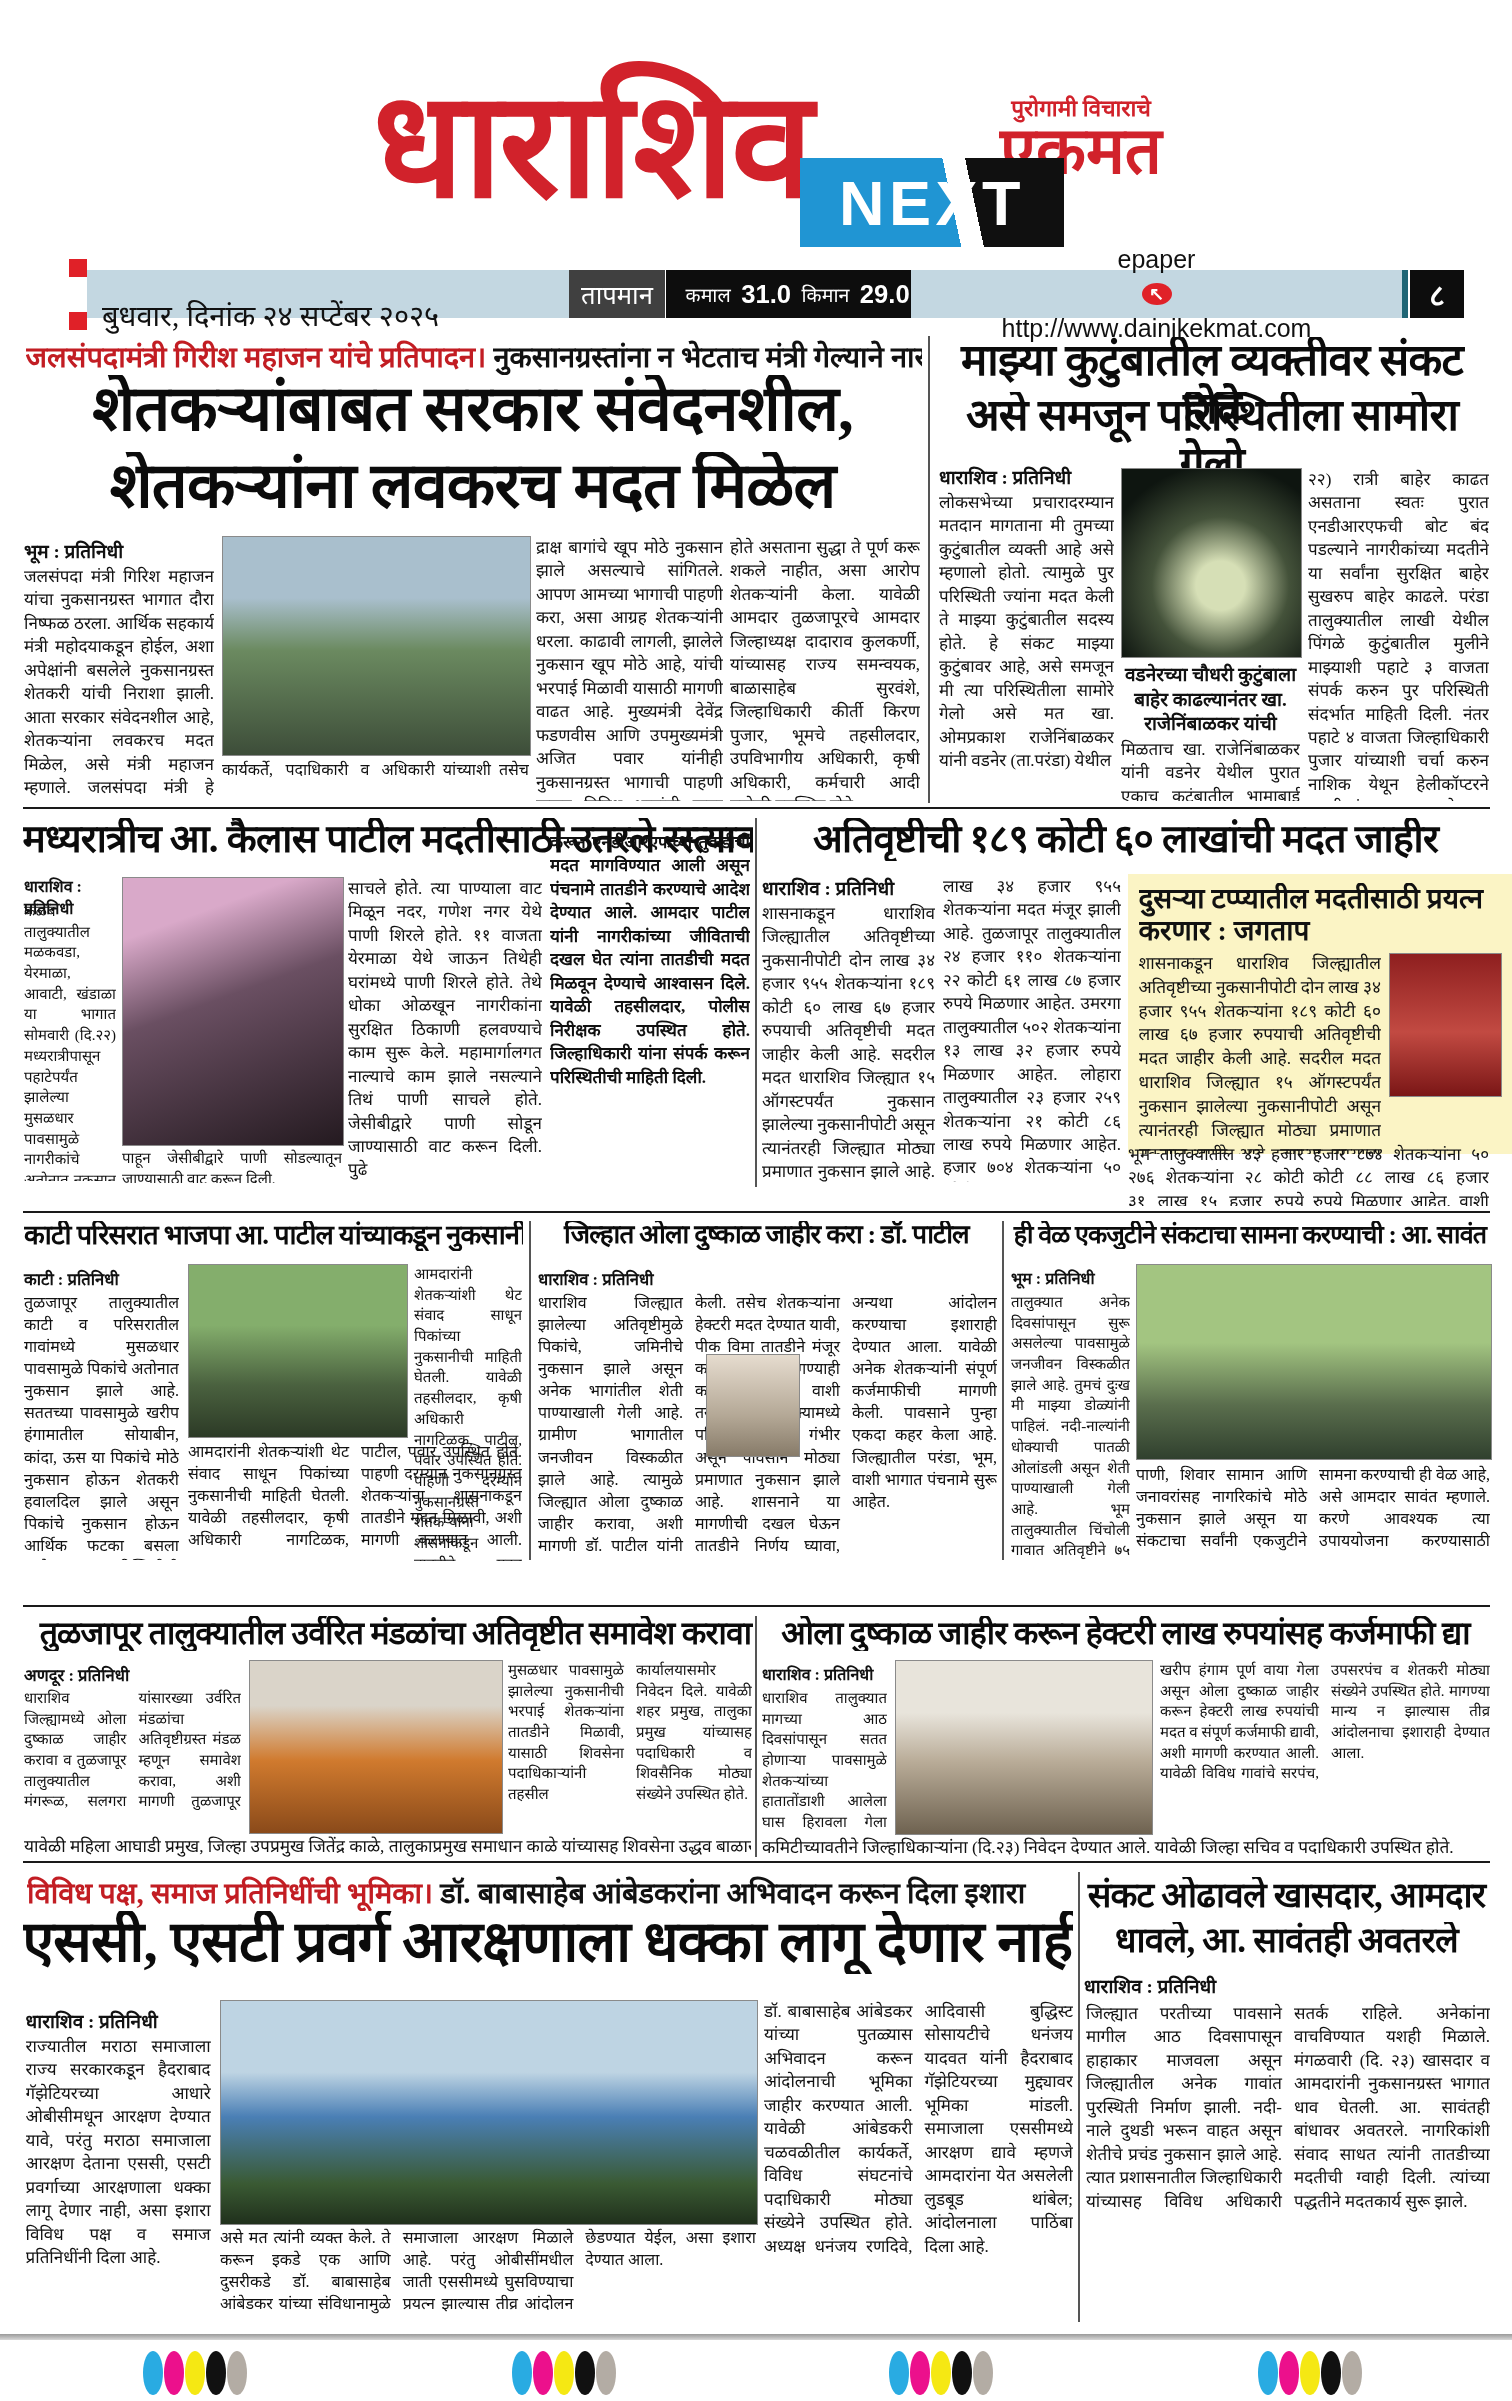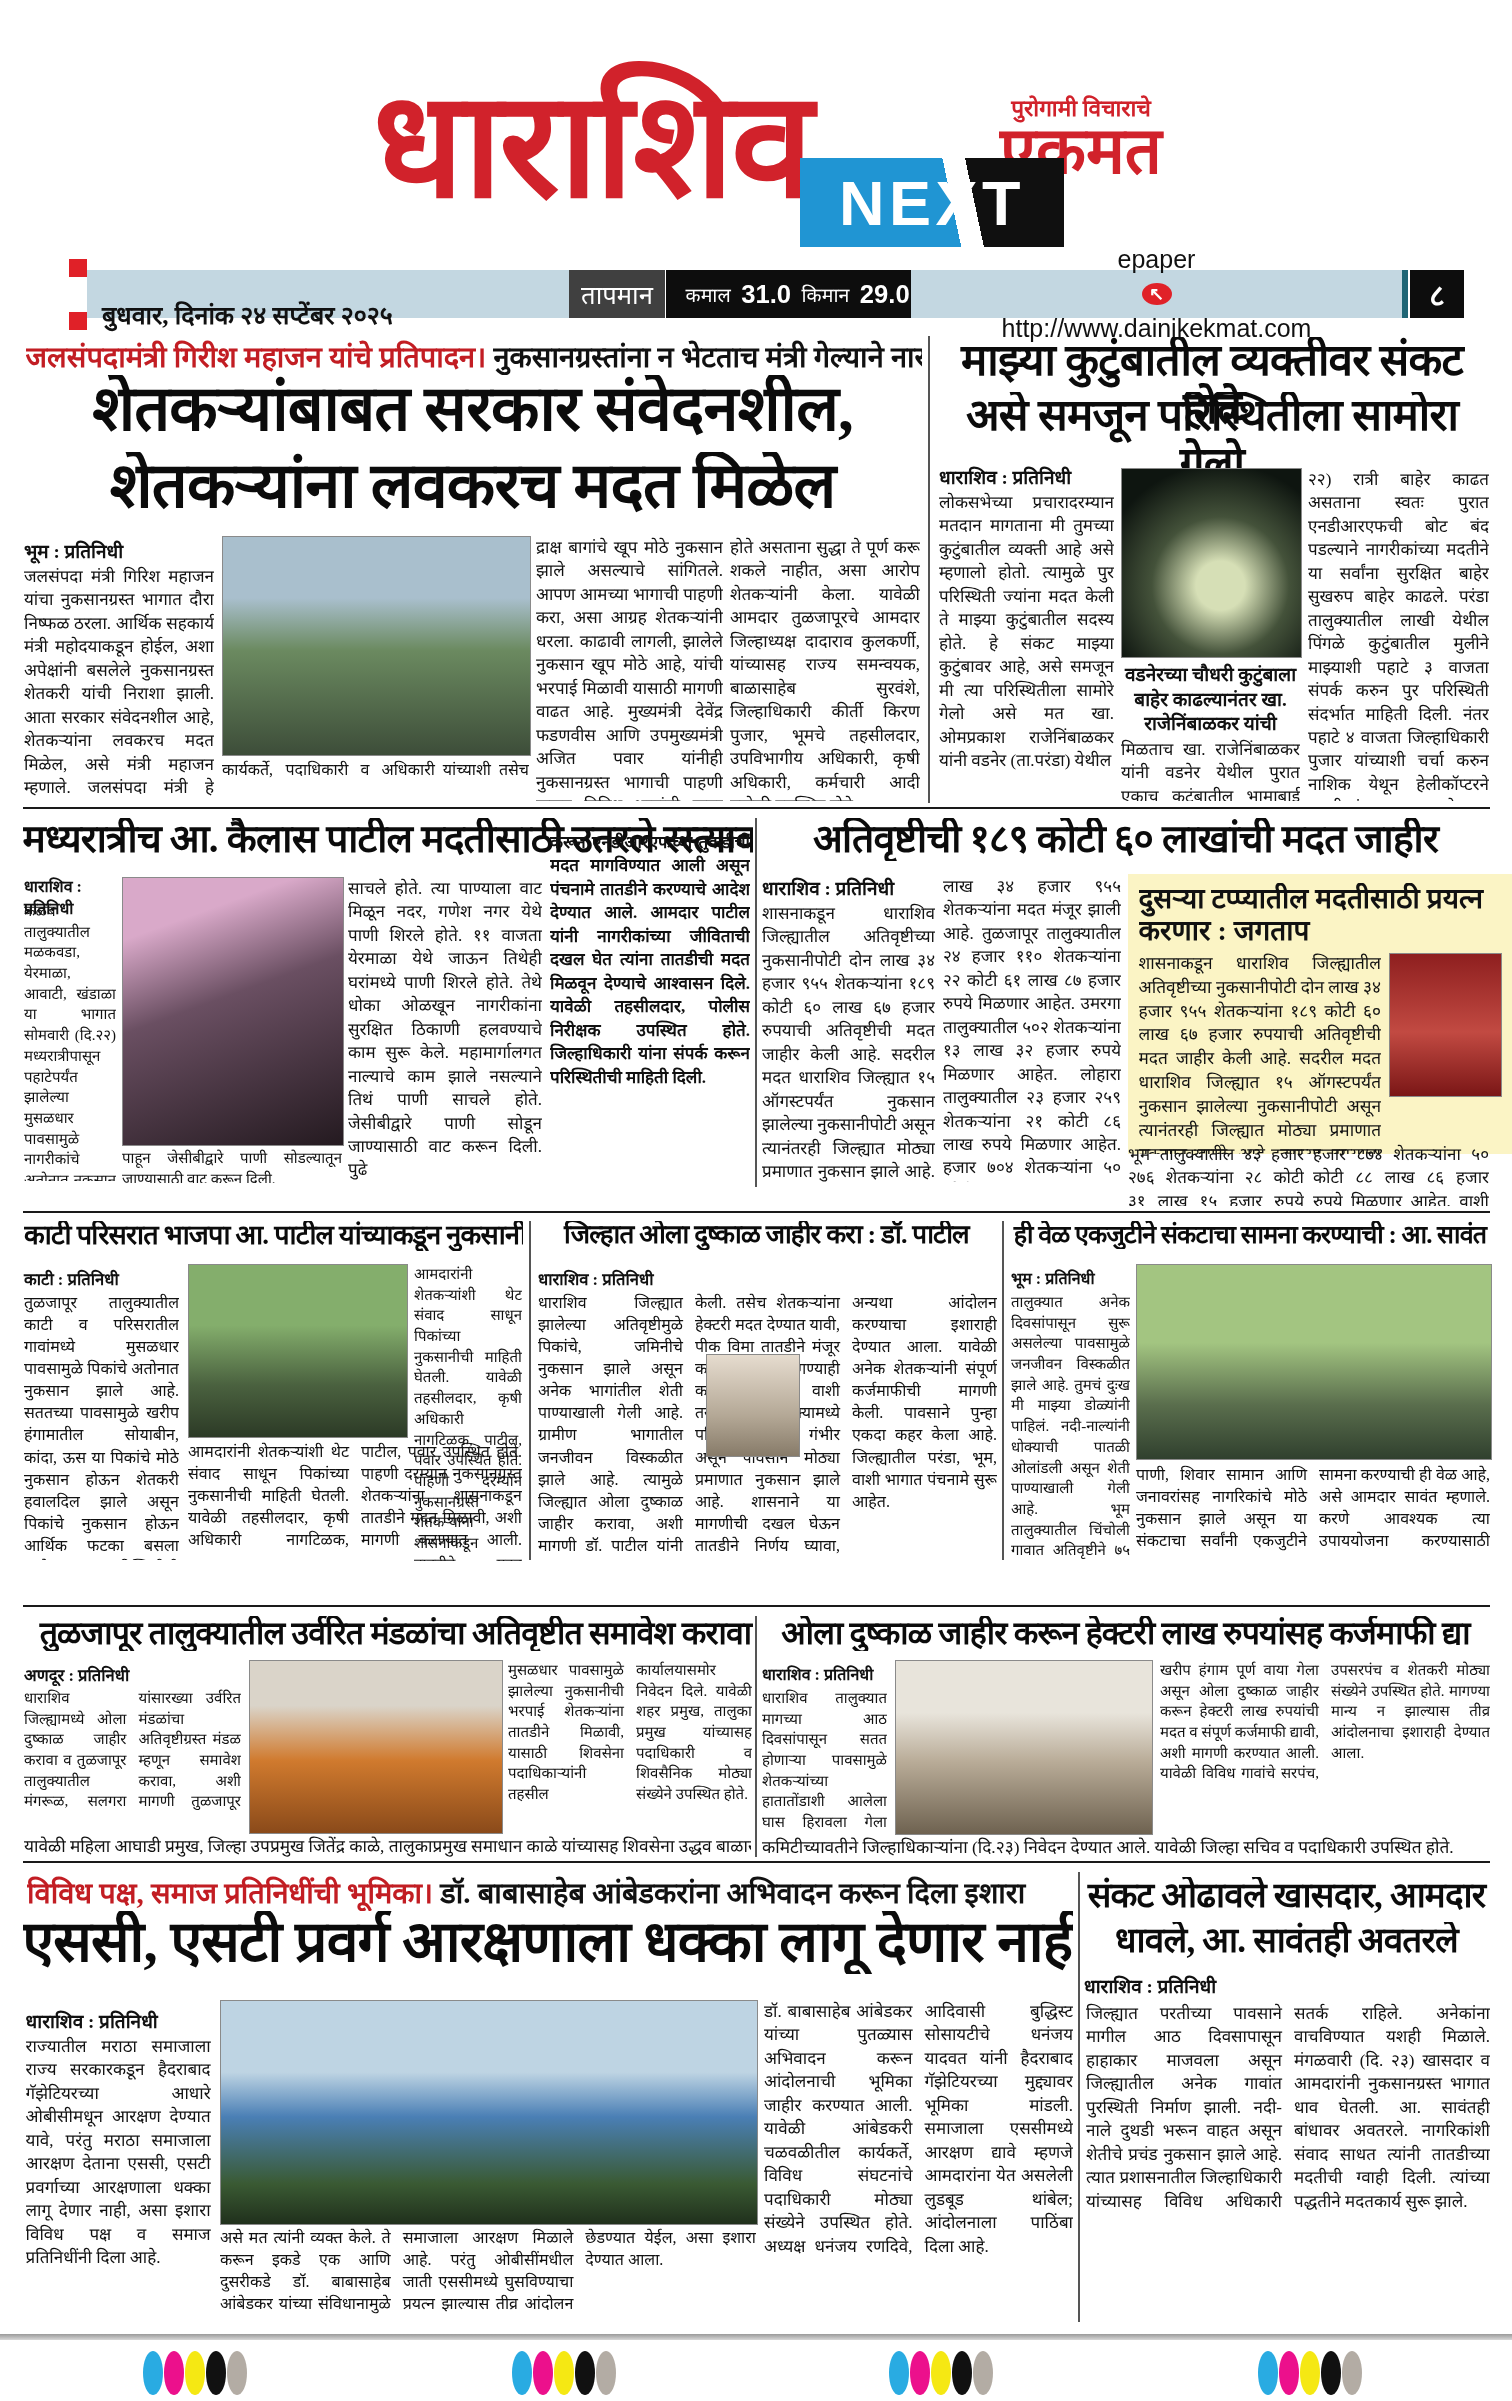--- a/index.html
+++ b/index.html
@@ -7,21 +7,21 @@
         font-family:"Liberation Serif", serif;color:#111;}
   .abs{position:absolute;}
   .sans{font-family:"Liberation Sans", sans-serif;}
   .masthead-title{color:#d1222b;font-weight:bold;font-size:148px;line-height:1;letter-spacing:-3px;}
   .brand-tag{color:#d1222b;font-weight:bold;font-size:22.6px;}
   .brand-name{color:#d1222b;font-weight:bold;font-size:65px;line-height:1;}
   .next-logo{background:linear-gradient(78deg,#2095d3 0 57%,#ffffff 57% 65%,#101010 65% 100%);
              display:flex;align-items:center;justify-content:center;}
   .next-logo span{color:#fff;font-weight:bold;font-size:63px;letter-spacing:4.5px;font-family:"Liberation Sans",sans-serif;}
   .infobar{background:#c3d7e1;}
-  .infobar .date{font-weight:bold;font-size:25px;margin-top:40px;}
+  .infobar .date{font-weight:normal;font-size:29px;margin-top:40px;}
   .red-sq{background:#e02128;width:18px;height:18px;}
   .temp-box{background:#404040;color:#fff;font-weight:normal;font-size:25.6px;display:flex;align-items:center;justify-content:center;}
   .temp-black{background:#0d0d0d;color:#fff;display:flex;align-items:center;gap:10.5px;padding:0 19.6px;}
   .temp-black .lbl{font-size:19.6px;}
   .temp-black .val{font-size:25.6px;font-weight:bold;font-family:"Liberation Sans",sans-serif;}
   .page-num{background:#0d0d0d;color:#fff;font-size:30px;font-weight:bold;display:flex;align-items:center;justify-content:center;}
   .teal-sep{background:#1e6575;}
   .epaper-icon{display:inline-flex;width:30px;height:30px;border-radius:50%;background:#e02128;color:#fff;
                align-items:center;justify-content:center;font-size:18px;font-weight:bold;vertical-align:middle;}
   .kicker{font-size:29px;font-weight:bold;white-space:nowrap;overflow:hidden;}

